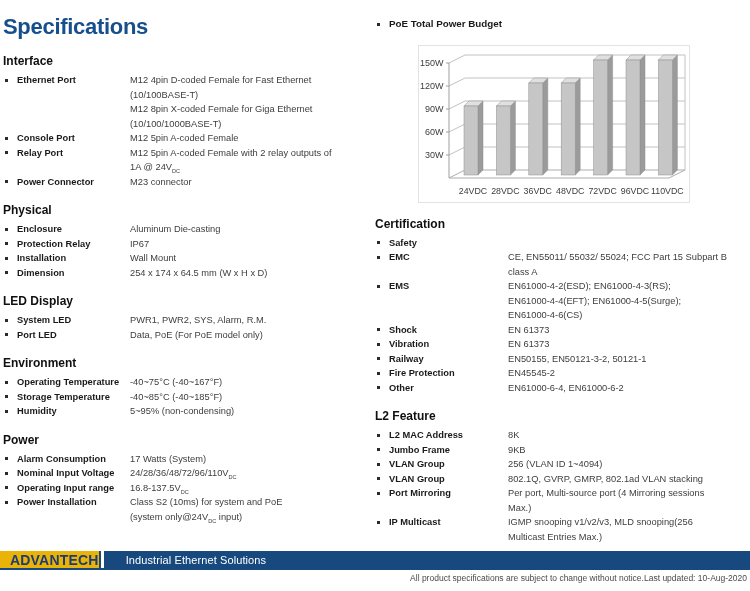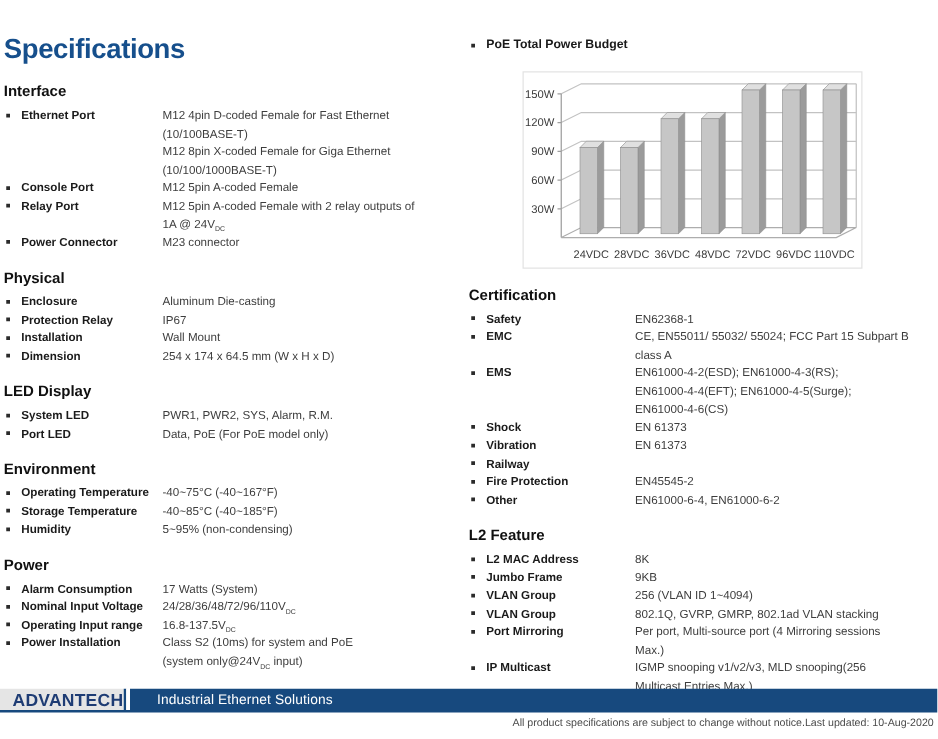--- a/index.html
+++ b/index.html
@@ -1,36 +1,36 @@
 <!DOCTYPE html>
 <html><head>
 <meta charset="utf-8">
 <style>
   * { margin:0; padding:0; box-sizing:border-box; }
   html,body { width:750px; height:591px; background:#fff; overflow:hidden;
     font-family:"Liberation Sans","DejaVu Sans",sans-serif; position:relative; }
-  .cols { display:flex; padding:16px 3px; }
+  .cols { display:flex; padding:4px 3px; }
   .col-left { width:372px; }
   .col-right { width:362px; }
   .page-title { margin-top:10px; font-size:22px; font-weight:bold; color:#164F8C; letter-spacing:-0.3px; }
   h2.sec-head { font-size:12px; font-weight:bold; color:#101010; margin:14px 0 5px; }
   .spec-row { display:flex; align-items:flex-start; font-size:9.3px; line-height:14.5px; }
   .bullet { flex:0 0 14px; position:relative; height:14.5px; }
   .bullet::after { content:""; position:absolute; left:2px; top:5.5px; width:3.2px; height:3.2px; background:#2b2b2b; }
   .spec-label { font-weight:bold; color:#1a1a1a; flex:0 0 113px; }
   .col-right .spec-label { flex:0 0 119px; }
   .spec-value { color:#3d3d3d; flex:1; white-space:pre-line; }
   sub { font-size:0.6em; line-height:0; }
   .chart-title-row { margin-top:13px;align-items:flex-end; }
   .chart-title-row .spec-label { flex:1; font-size:9.8px; }
   .chart-frame { margin:13px 0 2px 43px; width:272px; height:158px; border:1px solid #e3e3e3; background:#fff; }
   
   .footer { position:absolute; left:0; top:551px; width:750px; }
   .brand-band { display:flex; height:19px; border-bottom:2px solid #17497E; align-items:stretch; }
-  .logo-box { flex:0 0 97px; background:#e5e5e5; display:flex; align-items:center; }
+  .logo-box { flex:0 0 97px; background:#eab308; display:flex; align-items:center; }
   .logo-text { margin-left:10px; font-size:14px; font-weight:bold; color:#1E3C74; letter-spacing:0.2px; }
   .band-divider { flex:0 0 2px; background:#17497E; }
   .band-gap { flex:0 0 3px; background:#fff; }
   .band-bar { flex:1; background:#17497E; display:flex; align-items:center; }
   .band-label { color:#fff; font-weight:normal; font-size:11px; margin-left:22px; letter-spacing:0.1px; }
   .footer-meta { display:flex; justify-content:flex-end; padding:0 3px; margin-top:3px;
     font-size:8.5px; color:#4a4a4a; }
 </style>
 </head>
 <body>
@@ -222,21 +222,20 @@
             <text x="248.39999999999998" y="148">110VDC</text>
           </g>
         </svg>
     </div>
     <div id="right-sections">
         <section>
           <h2 class="sec-head">Certification</h2>
           <div class="spec-row">
             <span class="bullet"></span>
             <span class="spec-label">Safety</span>
-            <span class="spec-value">EN62368-1</span>
           </div>
           <div class="spec-row">
             <span class="bullet"></span>
             <span class="spec-label">EMC</span>
             <span class="spec-value">CE, EN55011/ 55032/ 55024; FCC Part 15 Subpart B
 class A</span>
           </div>
           <div class="spec-row">
             <span class="bullet"></span>
             <span class="spec-label">EMS</span>
@@ -250,20 +249,21 @@
             <span class="spec-value">EN 61373</span>
           </div>
           <div class="spec-row">
             <span class="bullet"></span>
             <span class="spec-label">Vibration</span>
             <span class="spec-value">EN 61373</span>
           </div>
           <div class="spec-row">
             <span class="bullet"></span>
             <span class="spec-label">Railway</span>
+            <span class="spec-value">EN50155, EN50121-3-2, 50121-1</span>
           </div>
           <div class="spec-row">
             <span class="bullet"></span>
             <span class="spec-label">Fire Protection</span>
             <span class="spec-value">EN45545-2</span>
           </div>
           <div class="spec-row">
             <span class="bullet"></span>
             <span class="spec-label">Other</span>
             <span class="spec-value">EN61000-6-4, EN61000-6-2</span>

